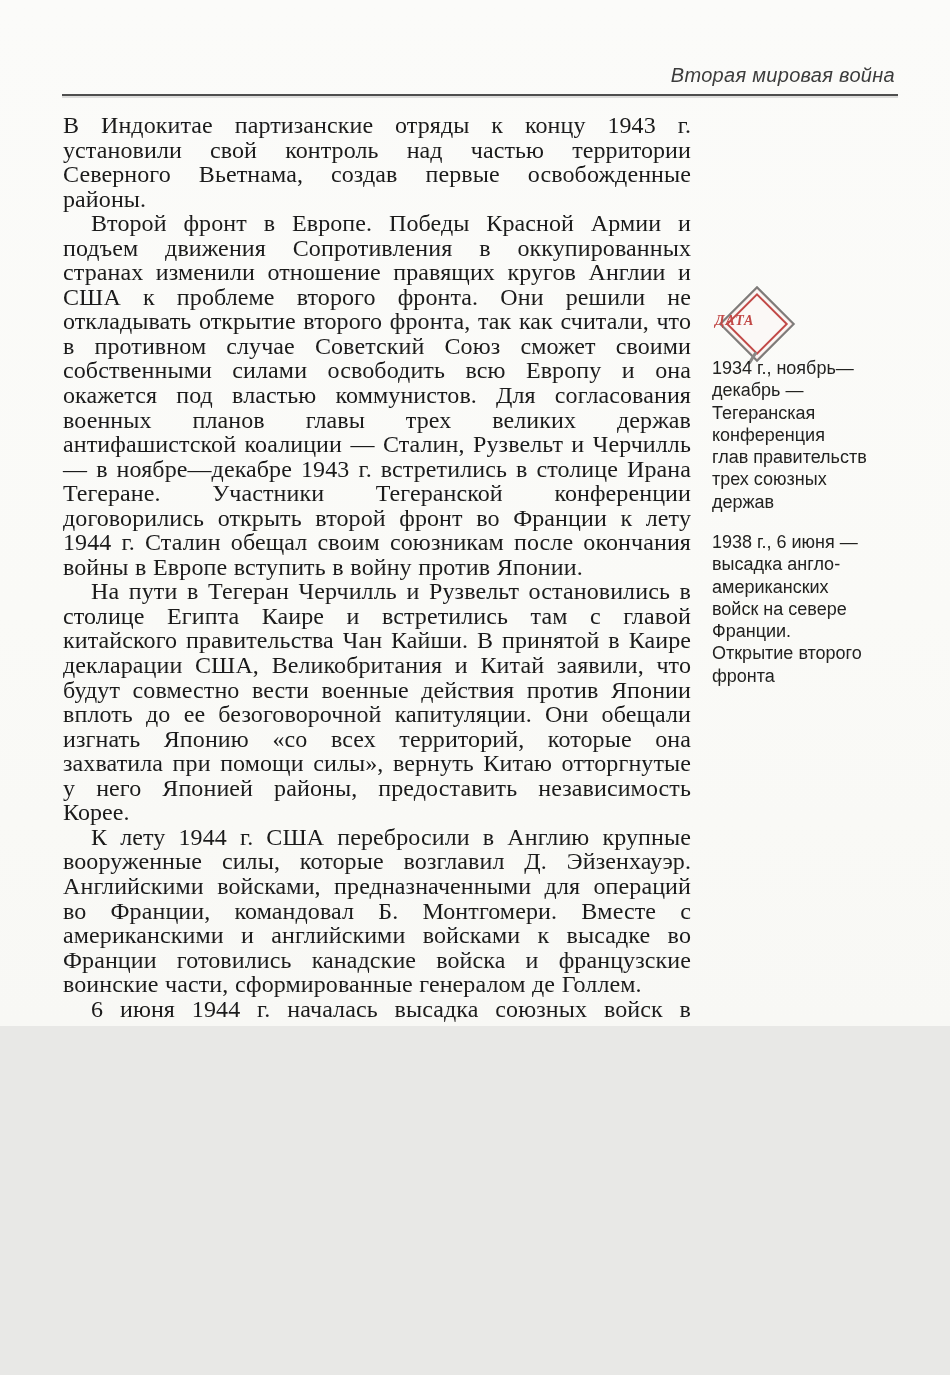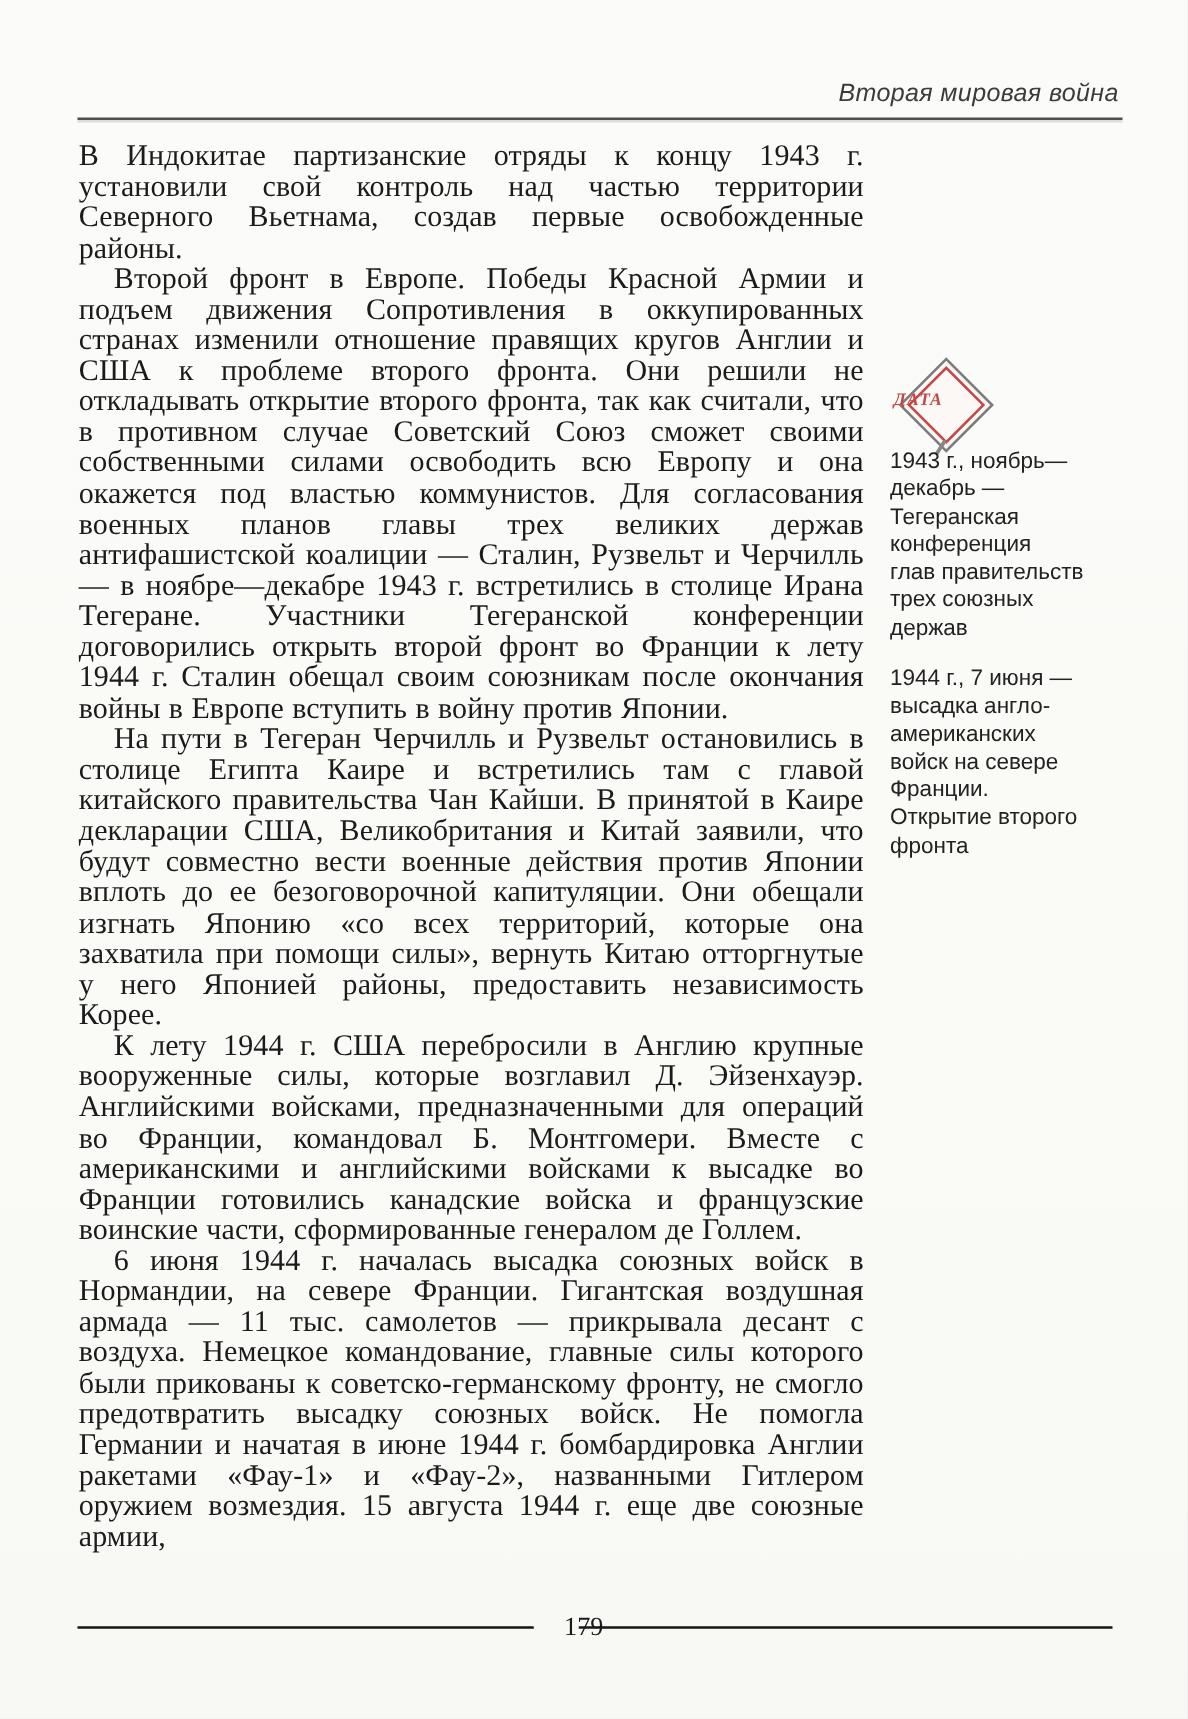--- a/index.html
+++ b/index.html
@@ -1,21 +1,21 @@
 <!DOCTYPE html>
 <html lang="ru"><head>
 <meta charset="utf-8">
 <style>
   html, body { margin: 0; padding: 0; }
   body { background: #e8e8e6; }
 
   .page {
     position: relative;
     width: 950px;
-    height: 1375px;
+    height: 1026px;
     margin: 0 auto;
     background: linear-gradient(180deg, #fbfbf9 0%, #fafaf7 60%, #f8f8f5 100%);
     overflow: hidden;
     font-family: "Liberation Serif", serif;
     color: #1b1b1b;
   }
 
   
   .running-head {
     position: absolute;
@@ -136,28 +136,28 @@
     <p><b>Второй фронт в Европе.</b> <span>Победы Красной Армии и подъем движения Сопротивления в оккупированных странах изменили отношение правящих кругов Англии и США к проблеме второго фронта. Они решили не откладывать открытие второго фронта, так как считали, что в противном случае Советский Союз сможет своими собственными силами освободить всю Европу и она окажется под властью коммунистов. Для согласования военных планов главы трех великих держав антифашистской коалиции — Сталин, Рузвельт и Черчилль — в ноябре—декабре 1943 г. встретились в столице Ирана Тегеране. Участники Тегеранской конференции договорились открыть второй фронт во Франции к лету 1944 г. Сталин обещал своим союзникам после окончания войны в Европе вступить в войну против Японии.</span></p>
     <p>На пути в Тегеран Черчилль и Рузвельт остановились в столице Египта Каире и встретились там с главой китайского правительства Чан Кайши. В принятой в Каире декларации США, Великобритания и Китай заявили, что будут совместно вести военные действия против Японии вплоть до ее безоговорочной капитуляции. Они обещали изгнать Японию «со всех территорий, которые она захватила при помощи силы», вернуть Китаю отторгнутые у него Японией районы, предоставить независимость Корее.</p>
     <p>К лету 1944 г. США перебросили в Англию крупные вооруженные силы, которые возглавил Д. Эйзенхауэр. Английскими войсками, предназначенными для операций во Франции, командовал Б. Монтгомери. Вместе с американскими и английскими войсками к высадке во Франции готовились канадские войска и французские воинские части, сформированные генералом де Голлем.</p>
     <p>6 июня 1944 г. началась высадка союзных войск в Нормандии, на севере Франции. Гигантская воздушная армада — 11 тыс. самолетов — прикрывала десант с воздуха. Немецкое командование, главные силы которого были прикованы к советско-германскому фронту, не смогло предотвратить высадку союзных войск. Не помогла Германии и начатая в июне 1944 г. бомбардировка Англии ракетами «Фау-1» и «Фау-2», названными Гитлером оружием возмездия. 15 августа 1944 г. еще две союзные армии,</p>
   </div>
 
   <div class="diamond"></div>
   <div class="diamond-tail"></div>
   <div class="badge-label">ДАТА</div>
 
-  <div class="sidebar-note note-1">1943 г., ноябрь—
+  <div class="sidebar-note note-1">1934 г., ноябрь—
 декабрь —
 Тегеранская
 конференция
 глав правительств
 трех союзных
 держав</div>
-  <div class="sidebar-note note-2">1944 г., 7 июня —
+  <div class="sidebar-note note-2">1938 г., 6 июня —
 высадка англо-
 американских
 войск на севере
 Франции.
 Открытие второго
 фронта</div>
 
   <div class="footer-rule left"></div>
   <div class="page-num">179</div>
   <div class="footer-rule right"></div>

